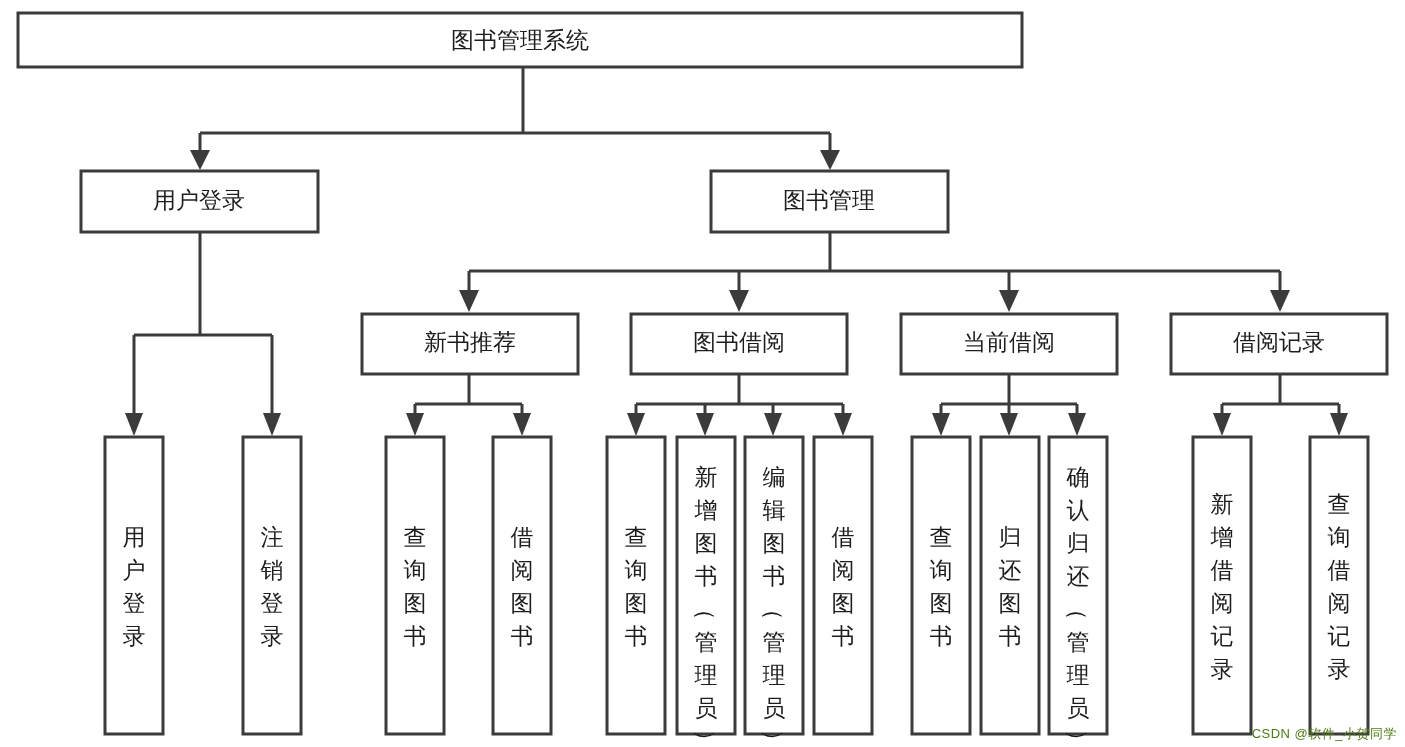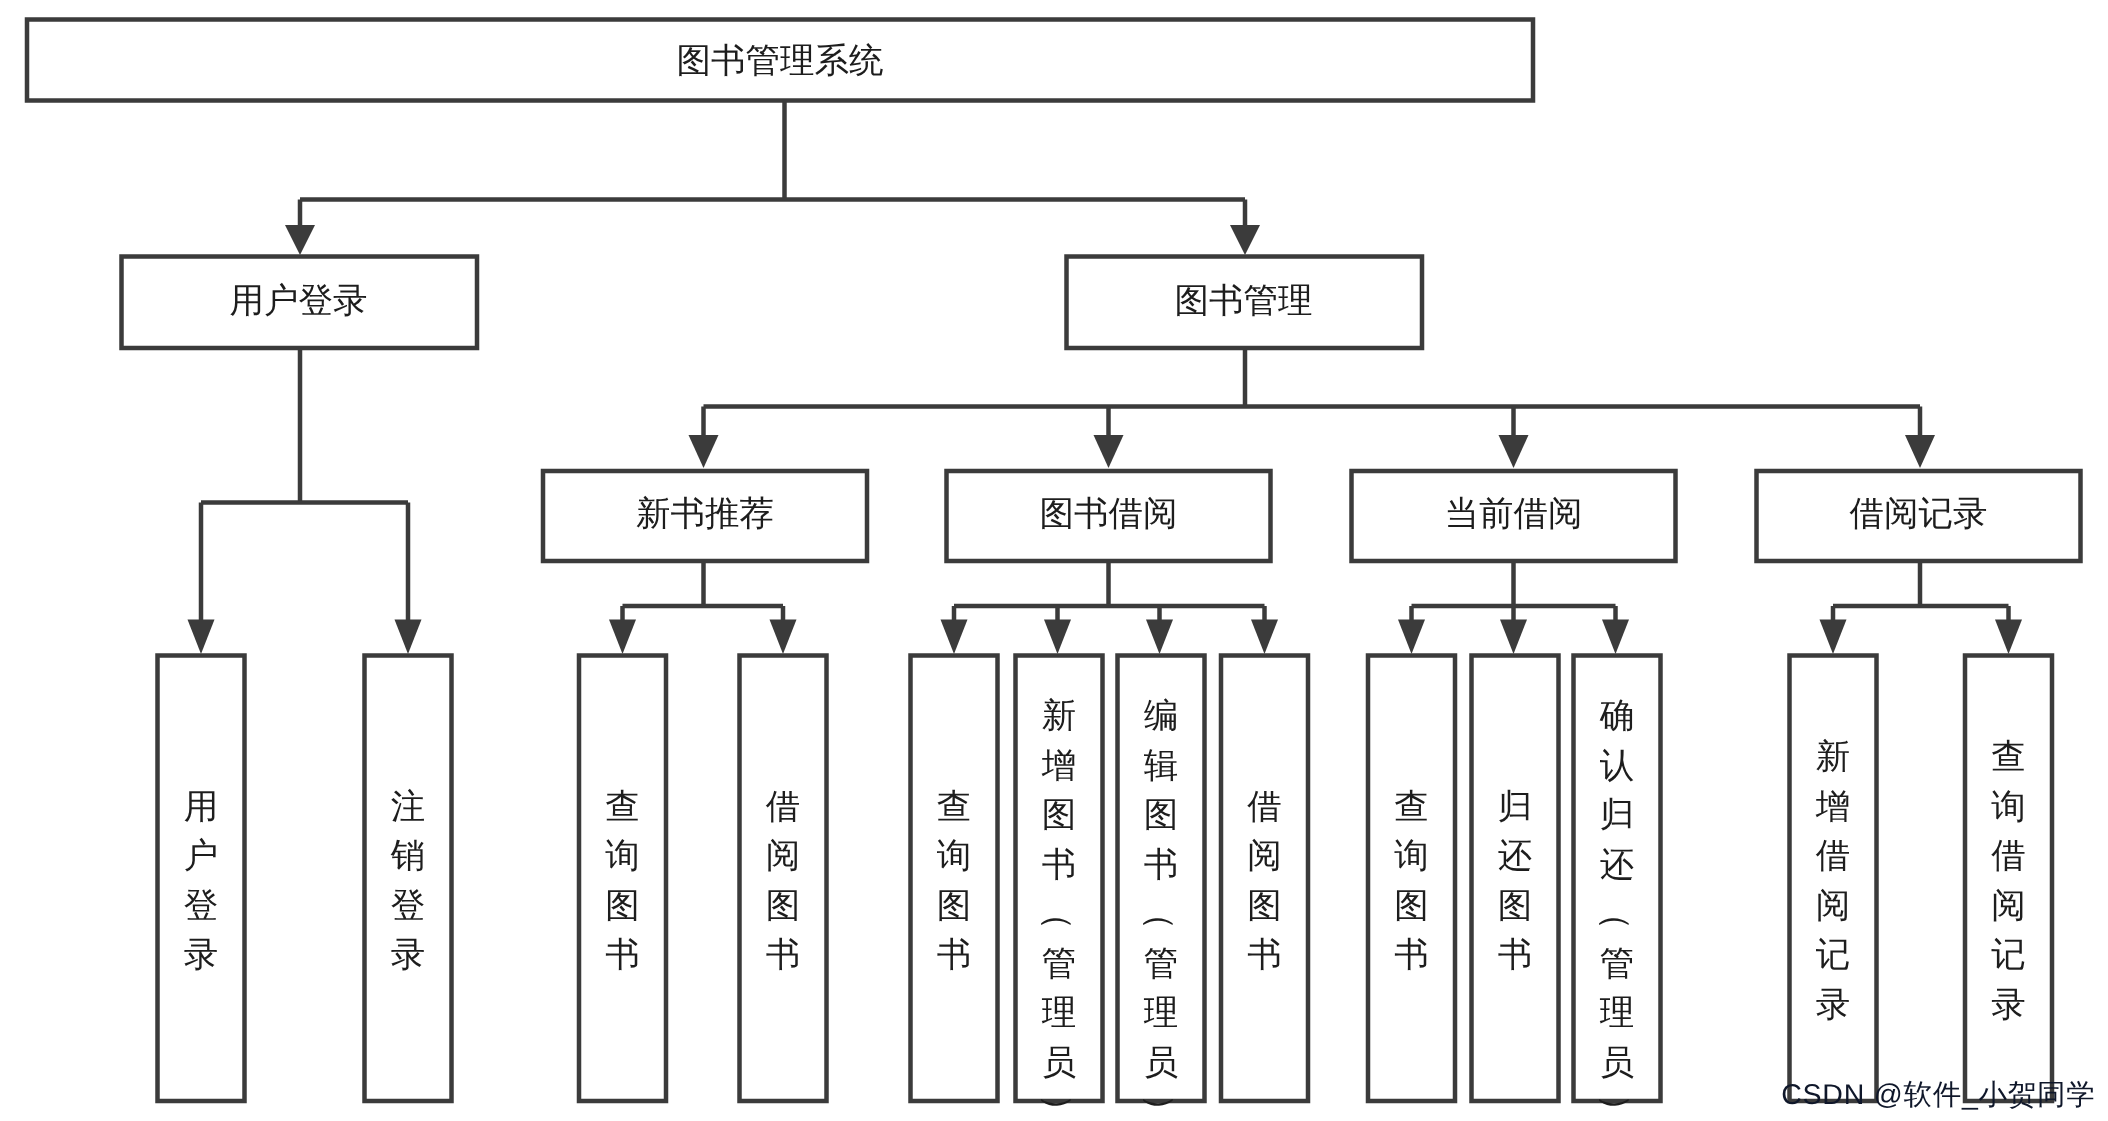--- a/index.html
+++ b/index.html
@@ -53,22 +53,22 @@
     font-family: "Liberation Sans", "DejaVu Sans", sans-serif;
     font-size: 23px;
     fill: #1d1d1d;
     text-anchor: middle;
   }
   .watermark {
     position: absolute;
     right: 8px;
     bottom: 4px;
     font-family: "Liberation Sans", "DejaVu Sans", sans-serif;
-    font-size: 19px;
-    color: #0f172a;
+    font-size: 13px;
+    color: #4d7c0f;
     white-space: nowrap;
     letter-spacing: 0.5px;
     pointer-events: none;
   }
 </style>
 </head>
 <body>
 
 <div id="diagram-root">
 

